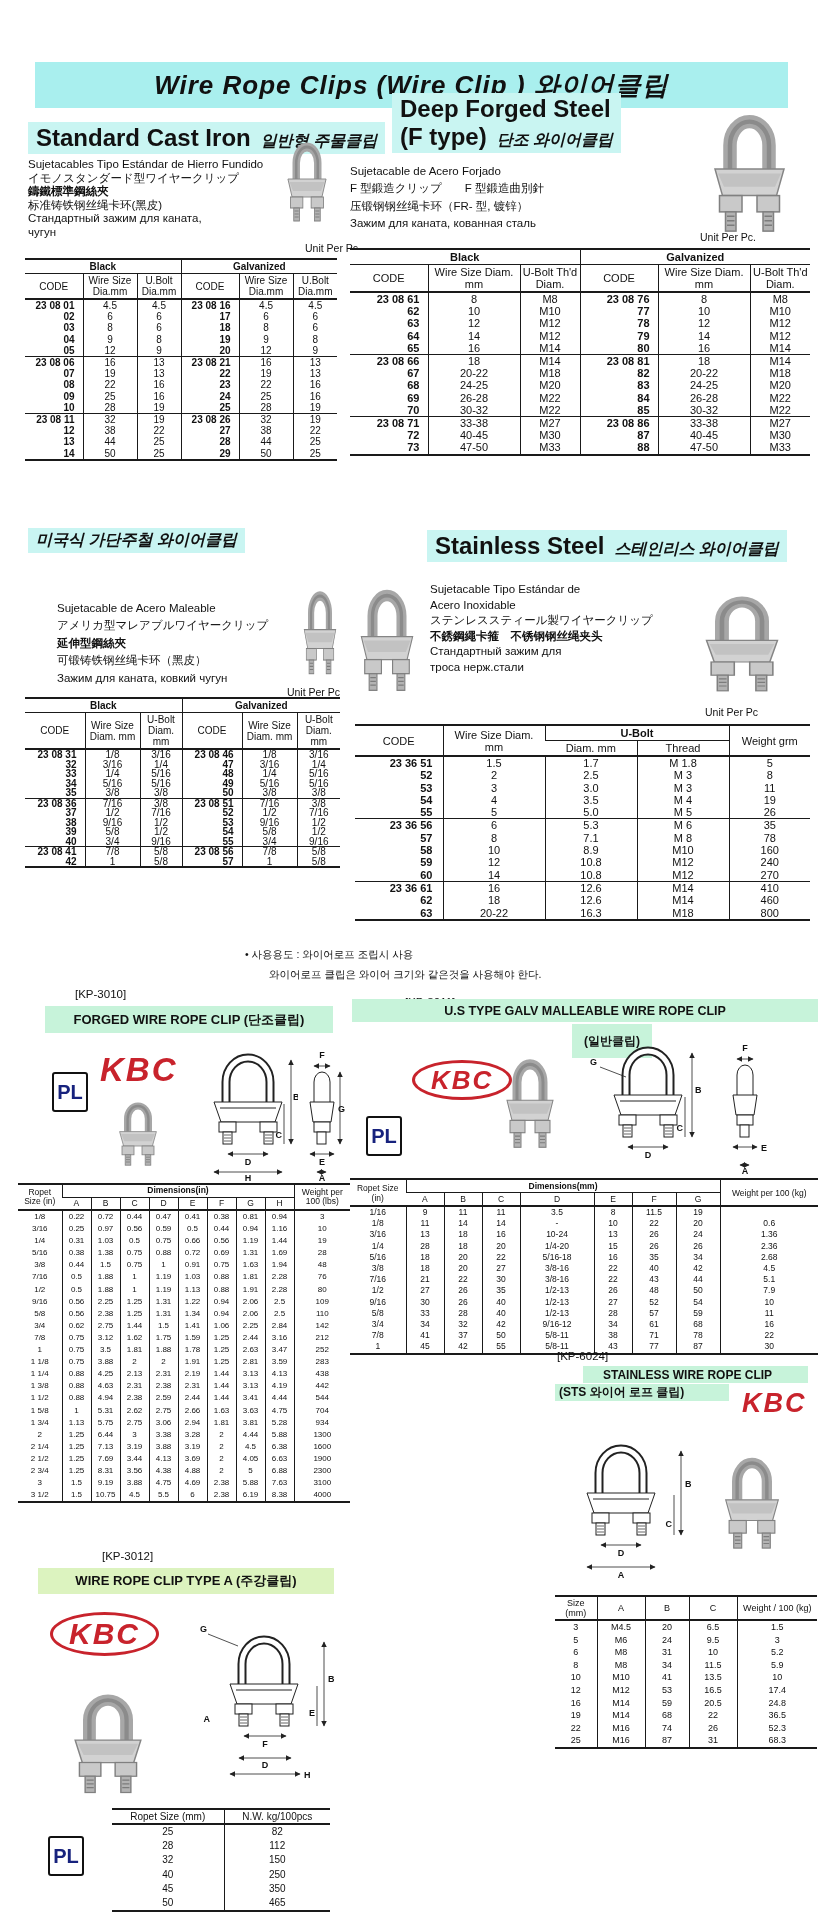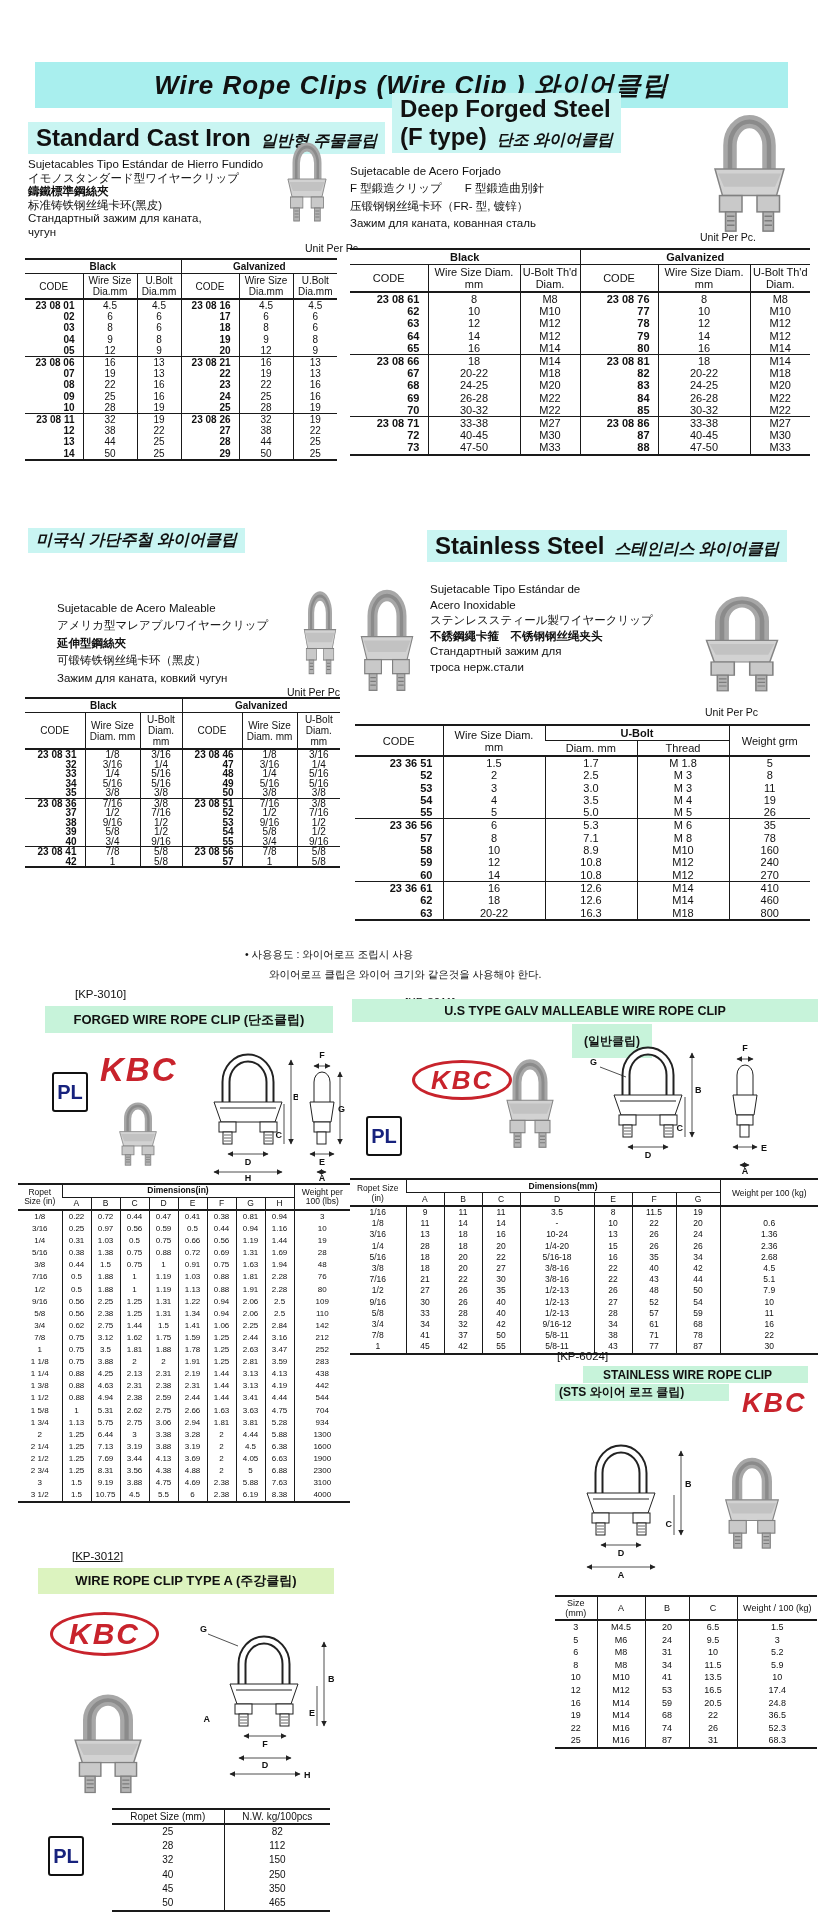--- a/index.html
+++ b/index.html
@@ -1345,21 +1345,21 @@
         <tr>
           <td>25</td>
           <td>M16</td>
           <td>87</td>
           <td>31</td>
           <td>68.3</td>
         </tr>
       </tbody>
   </table>
 
-  <div class="abs kpcode" style="left:72px;top:1550px;text-decoration:underline;">[KP-3012]</div>
+  <div class="abs kpcode" style="left:102px;top:1550px;">[KP-3012]</div>
   <div class="abs kptitle" style="left:38px;top:1568px;width:296px;height:26px;background:#dcf3bf;">WIRE ROPE CLIP TYPE A (주강클립)</div>
   <div class="abs" style="left:50px;top:1612px;">
     <span class="oval kbc" style="font-size:30px;">KBC</span>
   </div>
   <svg class="abs" style="left:58px;top:1675px;" width="100" height="125" viewBox="0 0 70 100" preserveAspectRatio="none">
       <use href="#gphoto"></use>
     </svg>
   <svg class="abs" style="left:196px;top:1610px;" width="150" height="172" viewBox="0 0 150 172">
     <use href="#gfront" x="18" y="14"></use>
     <text class="dl as" x="4" y="22">G</text>

